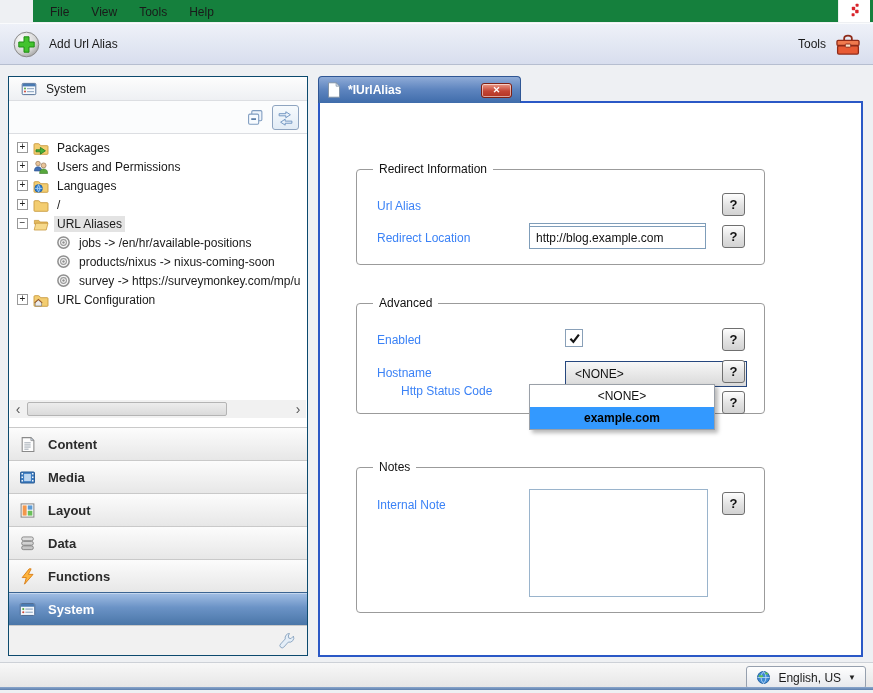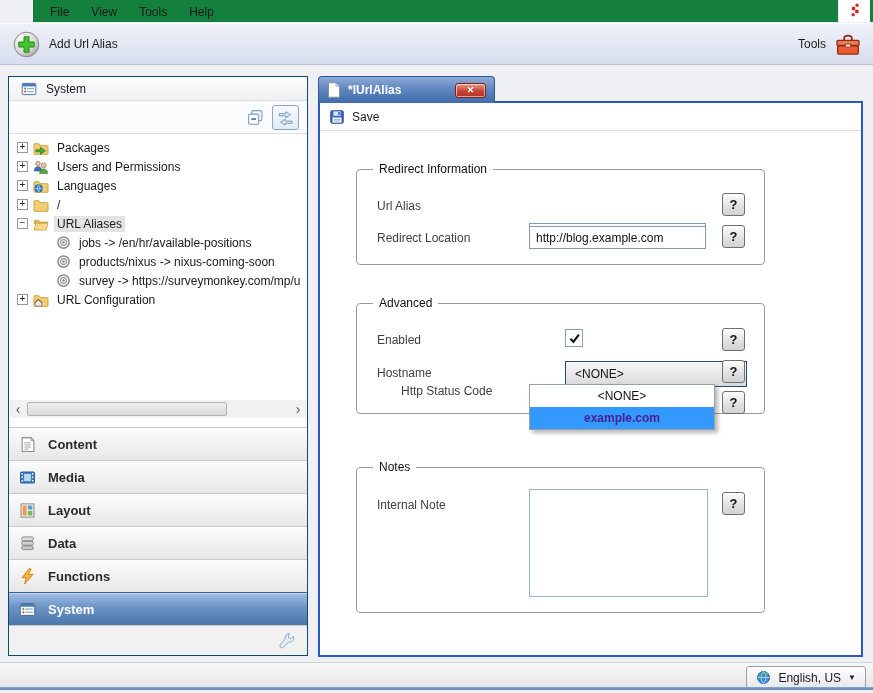--- a/index.html
+++ b/index.html
@@ -70,61 +70,61 @@
   .acc-label { font-size:13px; font-weight:bold; color:#2b2b2b; }
   .acc-row.selected { background:linear-gradient(#a3bfe5 0%,#6b93c6 45%,#4a76a8 100%);
     border-top:1px solid #3c6492; box-shadow:inset 0 1px 0 #c4d6ee; }
   .acc-row.selected .acc-label { color:#fff; }
   .sb-footer { position:absolute; top:548px; left:0; right:0; height:30px;
     background:#f1f1f1; border-top:1px solid #c9c9c9; }
   .wrench-btn { position:absolute; right:12px; top:6px; cursor:pointer; }
 
   
   .main-panel { position:absolute; left:318px; top:76px; width:545px; height:581px; }
-  .tab { position:absolute; left:0; top:0; width:177px; height:27px; z-index:3;
+  .tab { position:absolute; left:0; top:0; width:203px; height:27px; z-index:3;
     background:linear-gradient(180deg,#8fabd7 0%,#5e85bf 48%,#3f6cab 100%);
     border:1px solid #2f5694; border-bottom:none; border-radius:4px 4px 0 0;
     display:flex; align-items:center; gap:7px; padding:0 8px; cursor:pointer; }
   .tab-title { color:#fff; font-weight:bold; flex:1; }
   .tab-close { width:31px; height:15px; border:1px solid #7e2014; border-radius:3px;
     background:linear-gradient(#ec9a88,#c34434 55%,#b23424);
     box-shadow:inset 0 0 0 1px rgba(255,255,255,.55);
     color:#fff; font-weight:bold; font-size:9px; line-height:13px;
     text-align:center; cursor:pointer; }
   .panel-body { position:absolute; left:0; top:25px; right:0; bottom:0;
     background:#fff; border:2px solid #2a58c6; }
   .save-bar { position:absolute; top:0; left:0; right:0; height:28px;
     border-bottom:1px solid #dfe3e8; display:flex; align-items:center;
     gap:7px; padding-left:9px; cursor:pointer; }
 
   .group { position:absolute; border:1px solid #9b9b9b; border-radius:4px; background:#fff; }
   .group-legend { position:absolute; top:-8px; left:16px; background:#fff;
     padding:0 6px; color:#111; }
-  .field-label { position:absolute; left:20px; color:#404040; }
+  .field-label { position:absolute; left:20px; color:#3b82f6; }
   .text-input { position:absolute; left:172px; width:177px; height:23px;
     border:1px solid #7f9db9; padding:0 6px; font:12px "Liberation Sans",sans-serif;
     color:#111; background:#fff; }
   .help-btn { position:absolute; left:365px; width:23px; height:23px;
     border:1px solid #6f6f6f; border-radius:3px;
     background:linear-gradient(#fefefe,#e2e2e2 55%,#d2d2d2);
     font-weight:bold; font-size:13px; color:#111; text-align:center;
     line-height:21px; cursor:pointer; }
   .checkbox { position:absolute; left:208px; width:18px; height:18px;
     border:1px solid #89a0b8; background:#fff; cursor:pointer;
     display:flex; align-items:center; justify-content:center; }
   .combo { position:absolute; left:208px; width:182px; height:26px;
     border:1px solid #26477e; background:linear-gradient(#f7f7f7,#d9d9d9);
     display:flex; align-items:center; padding:0 9px; cursor:pointer; }
   .combo-value { flex:1; color:#111; }
   .combo-arrow { font-size:9px; color:#1b1b1b; }
   .dropdown { position:absolute; left:209px; top:281px; width:186px; z-index:10;
     background:#fff; border:1px solid #9aa0a8;
     box-shadow:3px 3px 4px rgba(0,0,0,.28); }
   .dd-item { height:22px; line-height:22px; text-align:center; color:#111; cursor:pointer; }
-  .dd-item.selected { background:#3399ff; color:#4c1d95; font-weight:bold; }
+  .dd-item.selected { background:#3399ff; color:#000000; font-weight:bold; }
   .note-area { position:absolute; left:172px; width:179px; height:108px;
     border:1px solid #9ab4cc; background:#fff; resize:none;
     font:12px "Liberation Sans",sans-serif; padding:4px; }
 
   
   .statusbar { position:absolute; left:0; right:0; top:662px; height:28px;
     background:linear-gradient(#f8f8f8,#e4e4e4); border-top:1px solid #cdd1d7; }
   .lang-btn { position:absolute; right:7px; top:3px; height:23px;
     border:1px solid #96a0ae; border-radius:3px;
     background:linear-gradient(#fefefe,#e6e8ec);
@@ -407,32 +407,20 @@
         <path d="M1.5 0.8 h7.6 l3.4 3.4 V15.2 H1.5 z" fill="#fff" stroke="#7e8ea0" stroke-width="0.9"></path>
         <path d="M9.1 0.8 v3.4 h3.4 z" fill="#dce6f2" stroke="#7e8ea0" stroke-width="0.7"></path>
       </svg>
     </span>
     <span class="tab-title">*IUrlAlias</span>
     <span class="tab-close">✕</span>
   </div>
 
   <div class="panel-body">
 
-    <div class="save-bar">
-      <span>
-        <svg width="16" height="16" viewBox="0 0 16 16">
-          <rect x="1.8" y="1.8" width="12.4" height="12.4" rx="1.3" fill="#3e68c8" stroke="#24418c"></rect>
-          <rect x="4.4" y="2.4" width="7.2" height="4.4" fill="#dce8f8" stroke="#9ab0d0" stroke-width="0.5"></rect>
-          <rect x="9.2" y="3" width="1.7" height="3" fill="#3e68c8"></rect>
-          <rect x="3.6" y="8.6" width="8.8" height="5.2" fill="#f4f6f8" stroke="#9ab0d0" stroke-width="0.5"></rect>
-          <path d="M5 10.4h6 M5 12h6" stroke="#8c98a8" stroke-width="0.8"></path>
-        </svg>
-      </span>
-      <span>Save</span>
-    </div>
 
     <div class="group" style="left:36px; top:66px; width:409px; height:96px;">
       <span class="group-legend">Redirect Information</span>
       <span class="field-label" style="top:29px;">Url Alias</span>
       <input class="text-input" style="top: 24px; margin-top: 29px;" value="blog">
       <span class="help-btn" style="top:23px;">?</span>
       <span class="field-label" style="top:61px;">Redirect Location</span>
       <input class="text-input" style="top: 56px;" value="http://blog.example.com">
       <span class="help-btn" style="top:55px;">?</span>
     </div>

